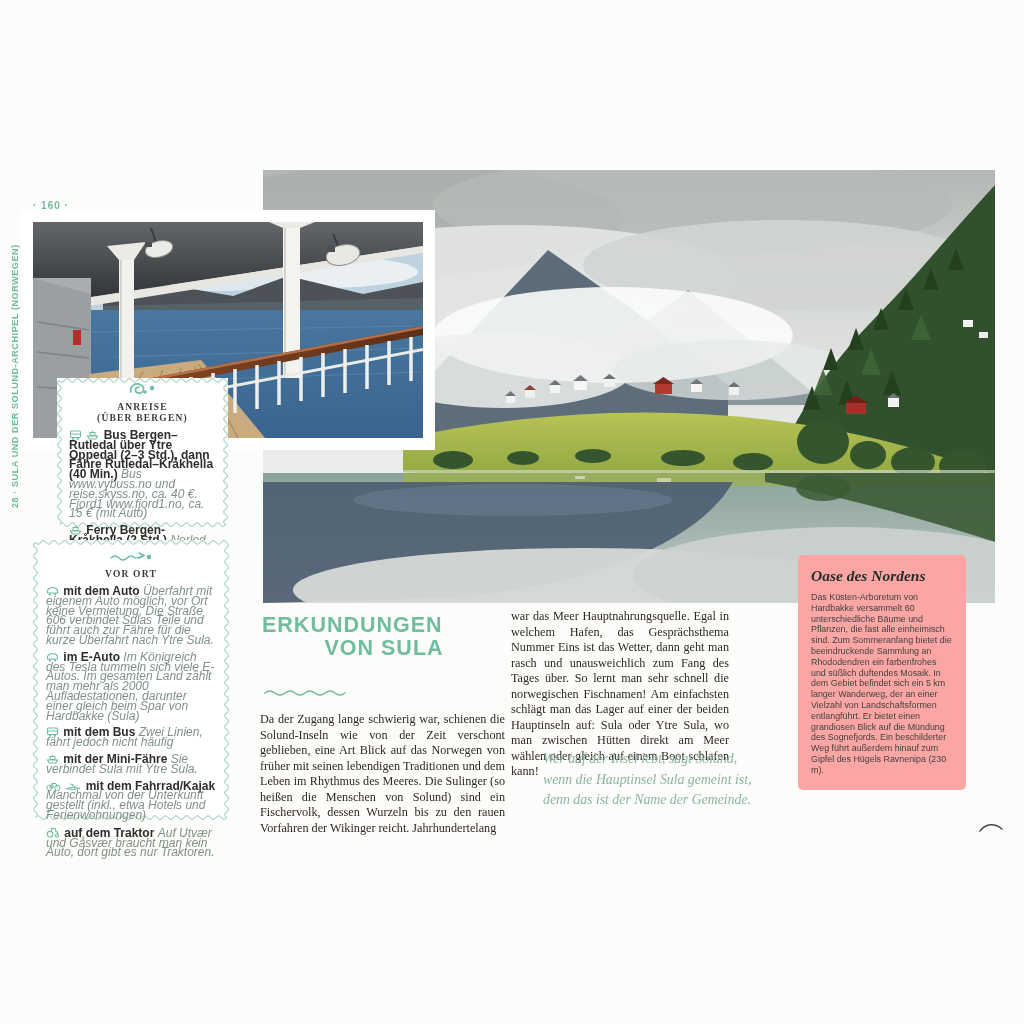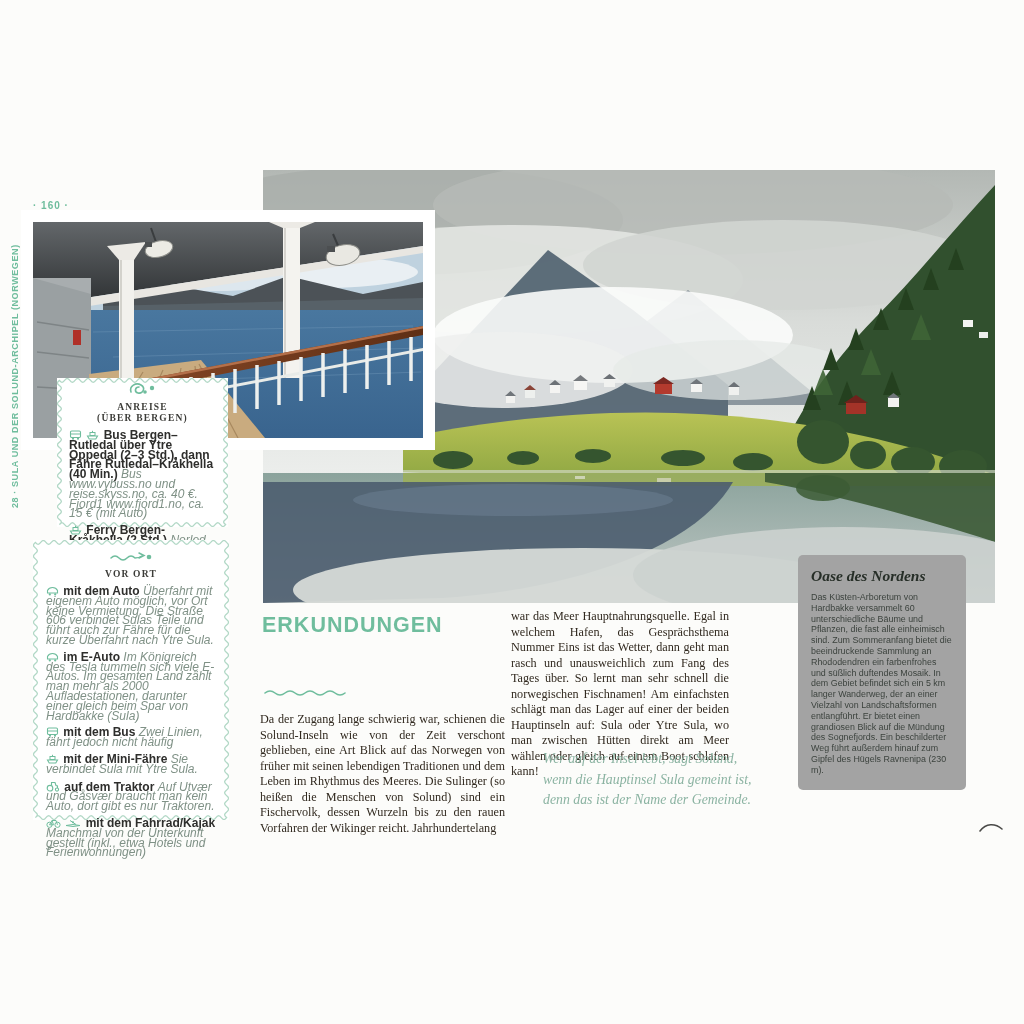--- a/index.html
+++ b/index.html
@@ -42,21 +42,21 @@
   .heading .l2,.heading .l3{display:block;text-align:center;}
   .wave-under{left:263px;top:688px;}
   .bodycol{font-family:"Liberation Serif",serif;font-size:12.2px;line-height:15.5px;
     color:#31291f;text-align:justify;z-index:2;}
   .col1{left:260px;top:712px;width:245px;}
   .col2{left:511px;top:609px;width:218px;}
   .quote{left:543px;top:749px;width:225px;font-family:"Liberation Serif",serif;
     font-style:italic;font-size:13.8px;line-height:20.5px;color:#8bb3a2;z-index:2;}
 
   
-  .box-oase{left:798px;top:555px;width:168px;background:#a3a3a3;border-radius:5px;
+  .box-oase{left:798px;top:555px;width:168px;background:#fca5a5;border-radius:5px;
     padding:12px 13px 14px 13px;box-sizing:border-box;z-index:4;}
   .oase-title{font-family:"Liberation Serif",serif;font-style:italic;font-weight:600;
     font-size:15.5px;color:#262e27;margin:0 0 7px 0;}
   .oase-body{font-size:8.9px;line-height:10.8px;color:#3b423d;}
 
   .curl{left:978px;top:820px;z-index:2;}
 </style>
 </head>
 <body>
 
@@ -308,47 +308,48 @@
     <p class="box-item">
       <svg class="ticon" width="13" height="10" viewBox="0 0 13 10">
           <path d="M1.5 6 L11.5 6 L9.8 9 L3.2 9 Z" fill="none" stroke="#6fbd9d" stroke-width="1.1"></path>
           <rect x="4" y="2.5" width="5" height="3" fill="none" stroke="#6fbd9d" stroke-width="1"></rect>
           <line x1="6.5" y1="0.8" x2="6.5" y2="2.5" stroke="#6fbd9d" stroke-width="1"></line>
         </svg>
       <b>mit der Mini-Fähre</b>
       <i> Sie verbindet Sula mit Ytre Sula.</i>
     </p>
     <p class="box-item">
+      <svg class="ticon" width="15" height="10" viewBox="0 0 15 10">
+          <circle cx="3.5" cy="6.8" r="2.6" fill="none" stroke="#6fbd9d" stroke-width="1"></circle>
+          <circle cx="11.5" cy="6.8" r="2.6" fill="none" stroke="#6fbd9d" stroke-width="1"></circle>
+          <path d="M3.5 6.8 L6 2.5 L10 2.5 L11.5 6.8 M6 2.5 L7.5 6.8 L3.5 6.8" fill="none" stroke="#6fbd9d" stroke-width="1"></path>
+        </svg>
+      <svg class="ticon" width="16" height="9" viewBox="0 0 16 9">
+          <path d="M1 6.5 Q8 4.5 15 6.5 Q8 8.5 1 6.5 Z" fill="none" stroke="#6fbd9d" stroke-width="1"></path>
+          <line x1="5" y1="1.5" x2="11" y2="5.5" stroke="#6fbd9d" stroke-width="1"></line>
+          <circle cx="8" cy="3.2" r="1" fill="#6fbd9d"></circle>
+        </svg>
+      <b>mit dem Fahrrad/Kajak</b>
+      <i> Manchmal von der Unterkunft gestellt (inkl., etwa Hotels und Ferienwohnungen)</i>
+    </p>
+    <p class="box-item">
       <svg class="ticon" width="14" height="11" viewBox="0 0 14 11">
           <circle cx="4" cy="7.2" r="2.8" fill="none" stroke="#6fbd9d" stroke-width="1.1"></circle>
           <circle cx="11" cy="8.6" r="1.6" fill="none" stroke="#6fbd9d" stroke-width="1.1"></circle>
           <path d="M5.5 4 L5.5 1.5 L9 1.5 L10 4.5 L11.5 5 L11.5 7" fill="none" stroke="#6fbd9d" stroke-width="1.1"></path>
         </svg>
       <b>auf dem Traktor</b>
       <i> Auf Utvær und Gåsvær braucht man kein Auto, dort gibt es nur Traktoren.</i>
     </p>
-    <p class="box-item">
-      <svg class="ticon" width="15" height="10" viewBox="0 0 15 10">
-          <circle cx="3.5" cy="6.8" r="2.6" fill="none" stroke="#6fbd9d" stroke-width="1"></circle>
-          <circle cx="11.5" cy="6.8" r="2.6" fill="none" stroke="#6fbd9d" stroke-width="1"></circle>
-          <path d="M3.5 6.8 L6 2.5 L10 2.5 L11.5 6.8 M6 2.5 L7.5 6.8 L3.5 6.8" fill="none" stroke="#6fbd9d" stroke-width="1"></path>
-        </svg>
-      <svg class="ticon" width="16" height="9" viewBox="0 0 16 9">
-          <path d="M1 6.5 Q8 4.5 15 6.5 Q8 8.5 1 6.5 Z" fill="none" stroke="#6fbd9d" stroke-width="1"></path>
-          <line x1="5" y1="1.5" x2="11" y2="5.5" stroke="#6fbd9d" stroke-width="1"></line>
-          <circle cx="8" cy="3.2" r="1" fill="#6fbd9d"></circle>
-        </svg>
-      <b>mit dem Fahrrad/Kajak</b>
-      <i> Manchmal von der Unterkunft gestellt (inkl., etwa Hotels und Ferienwohnungen)</i>
-    </p>
   </div>
 </div>
 
 <h1 class="abs heading" style="margin:0;">
   <span class="l1">ERKUNDUNGEN</span>
+  <span class="l2">VON SULA</span>
 </h1>
 <svg class="abs wave-under" width="86" height="10" viewBox="0 0 86 10">
   <path d="M2 5 Q7 1 12 5 T22 5 T32 5 T42 5 T52 5 T62 5 T72 5 T82 5" fill="none" stroke="#6fbd9d" stroke-width="1.6" stroke-linecap="round"></path>
 </svg>
 
 <div class="abs bodycol col1">Da der Zugang lange schwierig war, schienen die Solund-Inseln wie von der Zeit verschont geblieben, eine Art Blick auf das Norwegen von früher mit seinen lebendigen Traditionen und dem Leben im Rhythmus des Meeres. Die Sulinger (so heißen die Menschen von Solund) sind ein Fischervolk, dessen Wurzeln bis zu den rauen Vorfahren der Wikinger reicht. Jahrhundertelang</div>
 <div class="abs bodycol col2">war das Meer Hauptnahrungsquelle. Egal in welchem Hafen, das Gesprächsthema Nummer Eins ist das Wetter, dann geht man rasch und unausweichlich zum Fang des Tages über. So lernt man sehr schnell die norwegischen Fischnamen! Am einfachsten schlägt man das Lager auf einer der beiden Hauptinseln auf: Sula oder Ytre Sula, wo man zwischen Hütten direkt am Meer wählen oder gleich auf einem Boot schlafen kann!</div>
 <div class="abs quote">Wer auf der Insel lebt, sagt Solund, wenn die Hauptinsel Sula gemeint ist, denn das ist der Name der Gemeinde.</div>
 
 <div class="abs box-oase">

